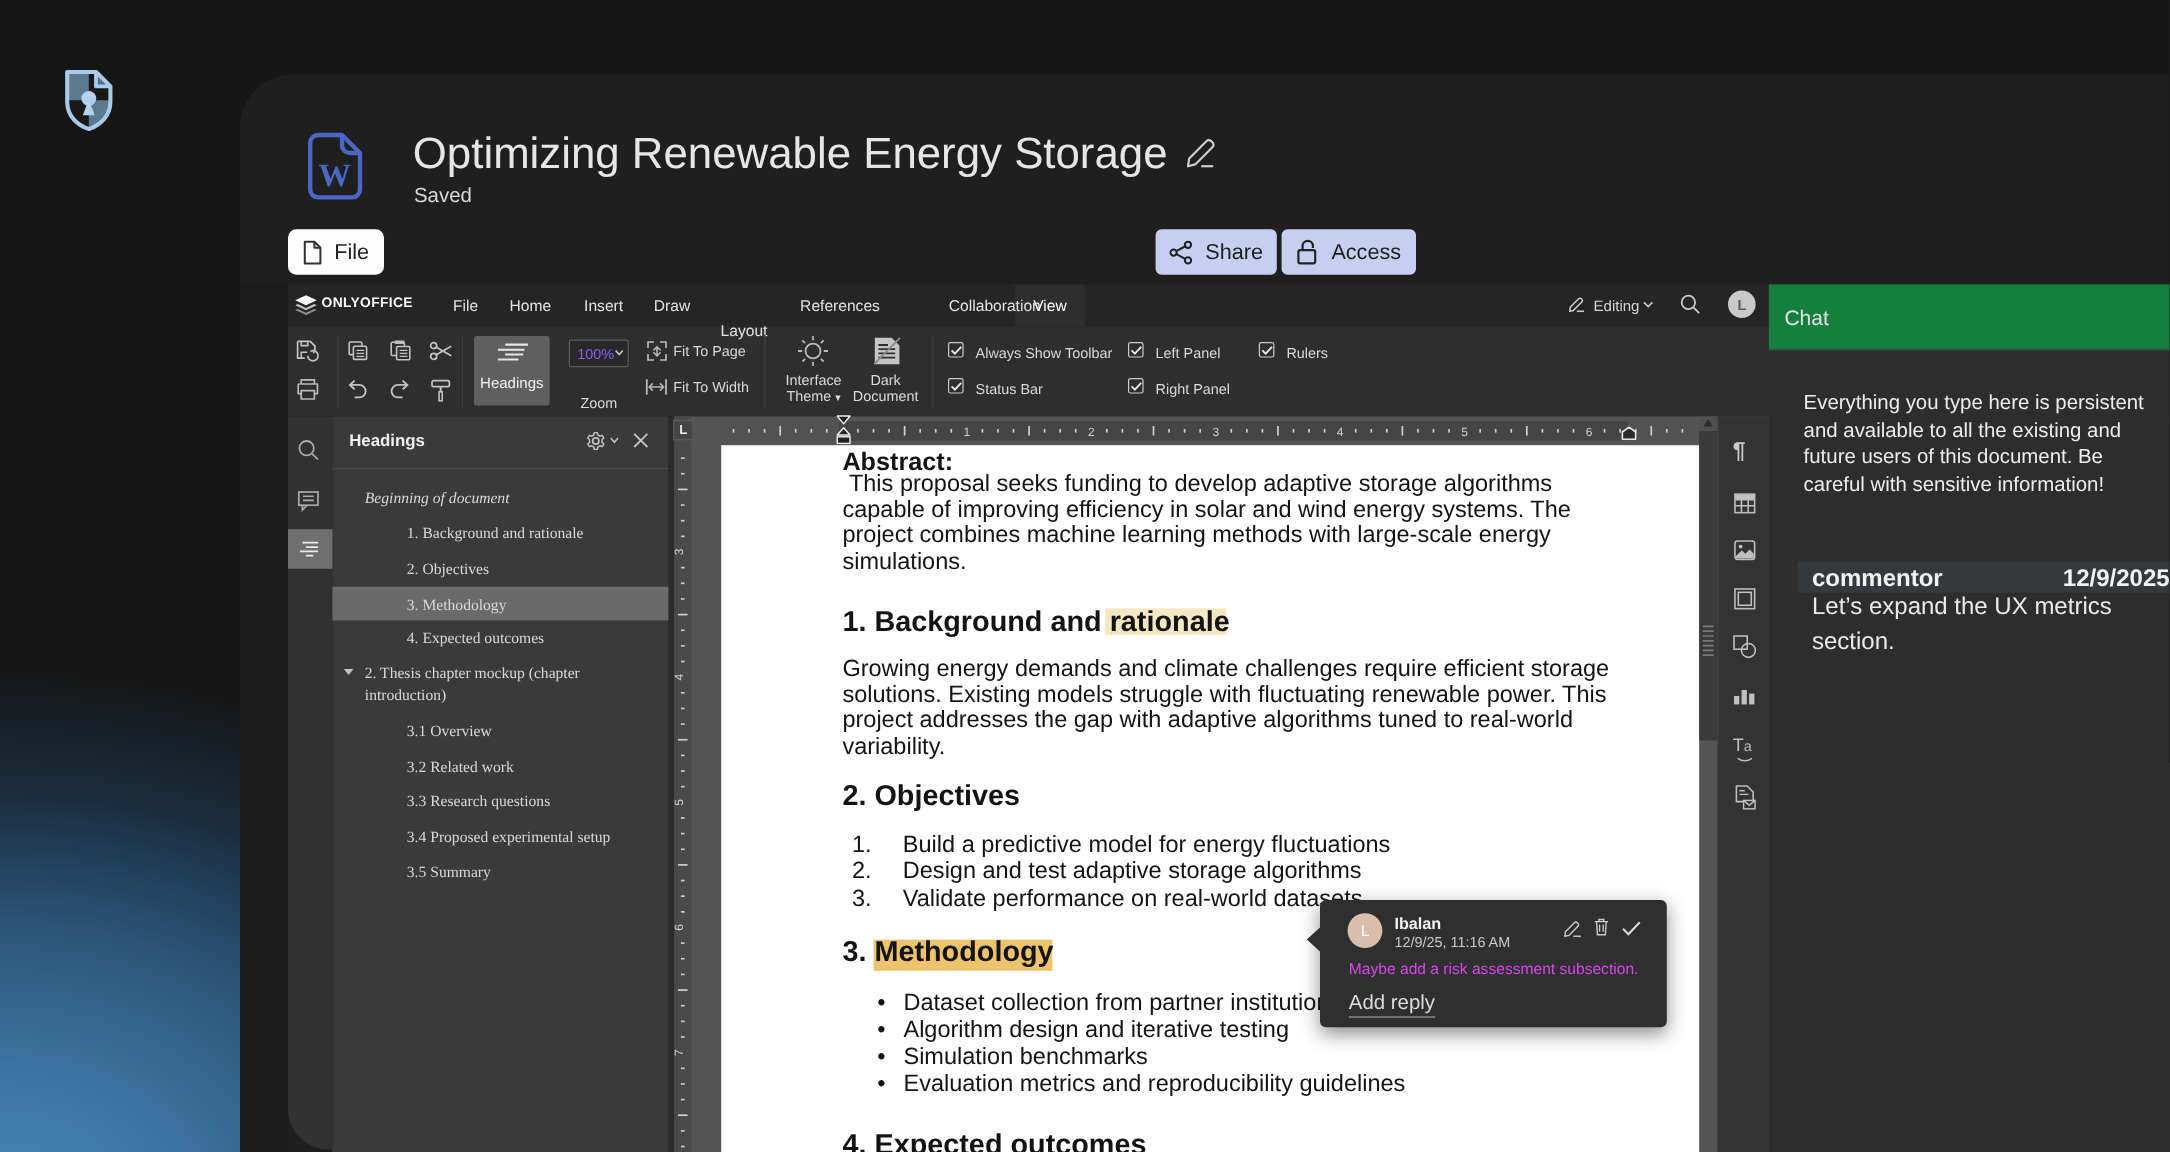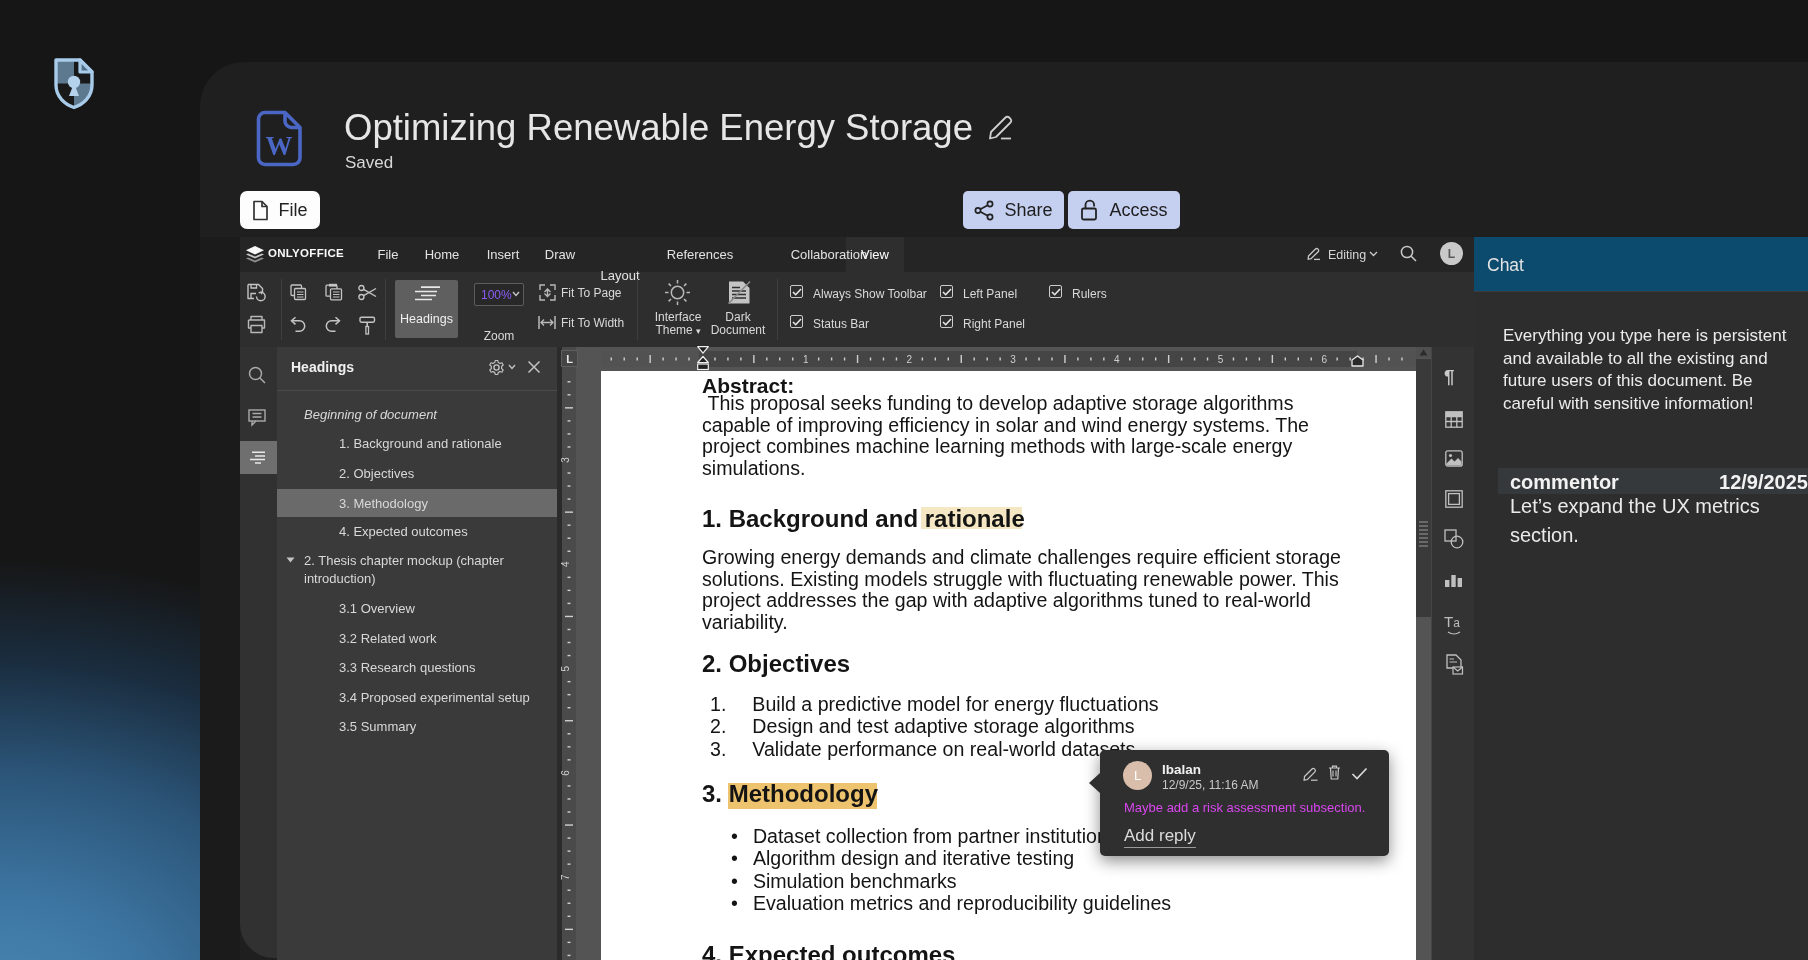--- a/index.html
+++ b/index.html
@@ -21,25 +21,25 @@
   #menurow{left:240px;top:237px;right:0;height:35px;background:#252525;}
   #toolbar{left:240px;top:272px;right:0;height:75px;background:#2e2e2e;}
   #leftstrip{left:240px;top:347px;width:37px;bottom:2px;background:#313131;border-bottom-left-radius:34px;}
   #panel{left:277px;top:347px;width:280px;bottom:0;background:#3a3a3a;}
   #paneldiv{left:557px;top:347px;width:5px;bottom:0;background:#2b2b2b;}
   #docarea{left:562px;top:347px;width:912px;bottom:0;background:#545454;}
   #vruler{left:562px;top:347px;width:14px;bottom:0;background:#4a4a4a;}
   #page{left:601px;top:371px;width:815px;bottom:0;background:#ffffff;}
   #rightstrip{left:1431px;top:347px;width:43px;bottom:0;background:#333333;border-left:1px solid #454545;box-sizing:border-box;}
   #chat{left:1474px;top:237px;right:0;bottom:0;background:#2d2d2d;}
-  #chathead{left:1474px;top:237px;right:0;height:55px;background:#0c4a6e;border-bottom:1px solid #3c3c3c;box-sizing:border-box;}
+  #chathead{left:1474px;top:237px;right:0;height:55px;background:#15803d;border-bottom:1px solid #3c3c3c;box-sizing:border-box;}
   .menuitem{top:247px;font-size:13px;color:#e2e2e2;transform:translateX(-50%);}
   .tbl{font-size:12px;color:#d9d9d9;}
   .cb{width:13px;height:13px;border:1.5px solid #cccccc;border-radius:2px;box-sizing:border-box;}
-  .pl{font-size:13px;color:#d8d8d8;white-space:nowrap;}
+  .pl{font-size:13px;color:#d8d8d8;white-space:nowrap;font-family:Liberation Serif, serif;}
   .doc{color:#141414;white-space:nowrap;}
   .docp{font-size:19.6px;line-height:21.6px;}
   .doch{font-weight:bold;font-size:24px;line-height:24px;}
   .sep{width:1px;top:279px;height:61px;background:#3e3e3e;}
 </style>
 </head>
 <body>
 <div class="abs" id="bluegrad"></div>
 <div class="abs" id="win"></div>
 <div class="abs" style="left:200px;top:237px;width:40px;bottom:0;background:#1b1b1b;"></div>

